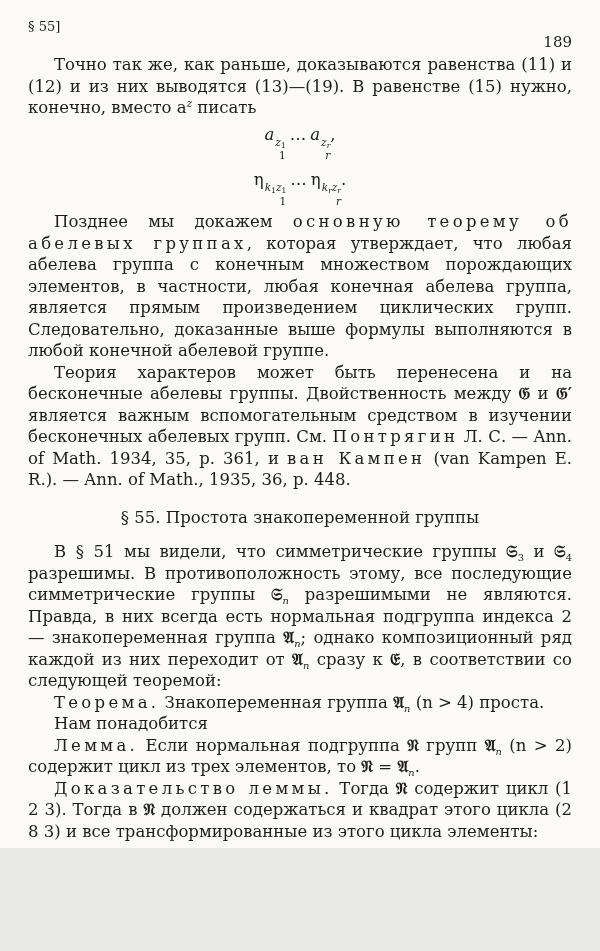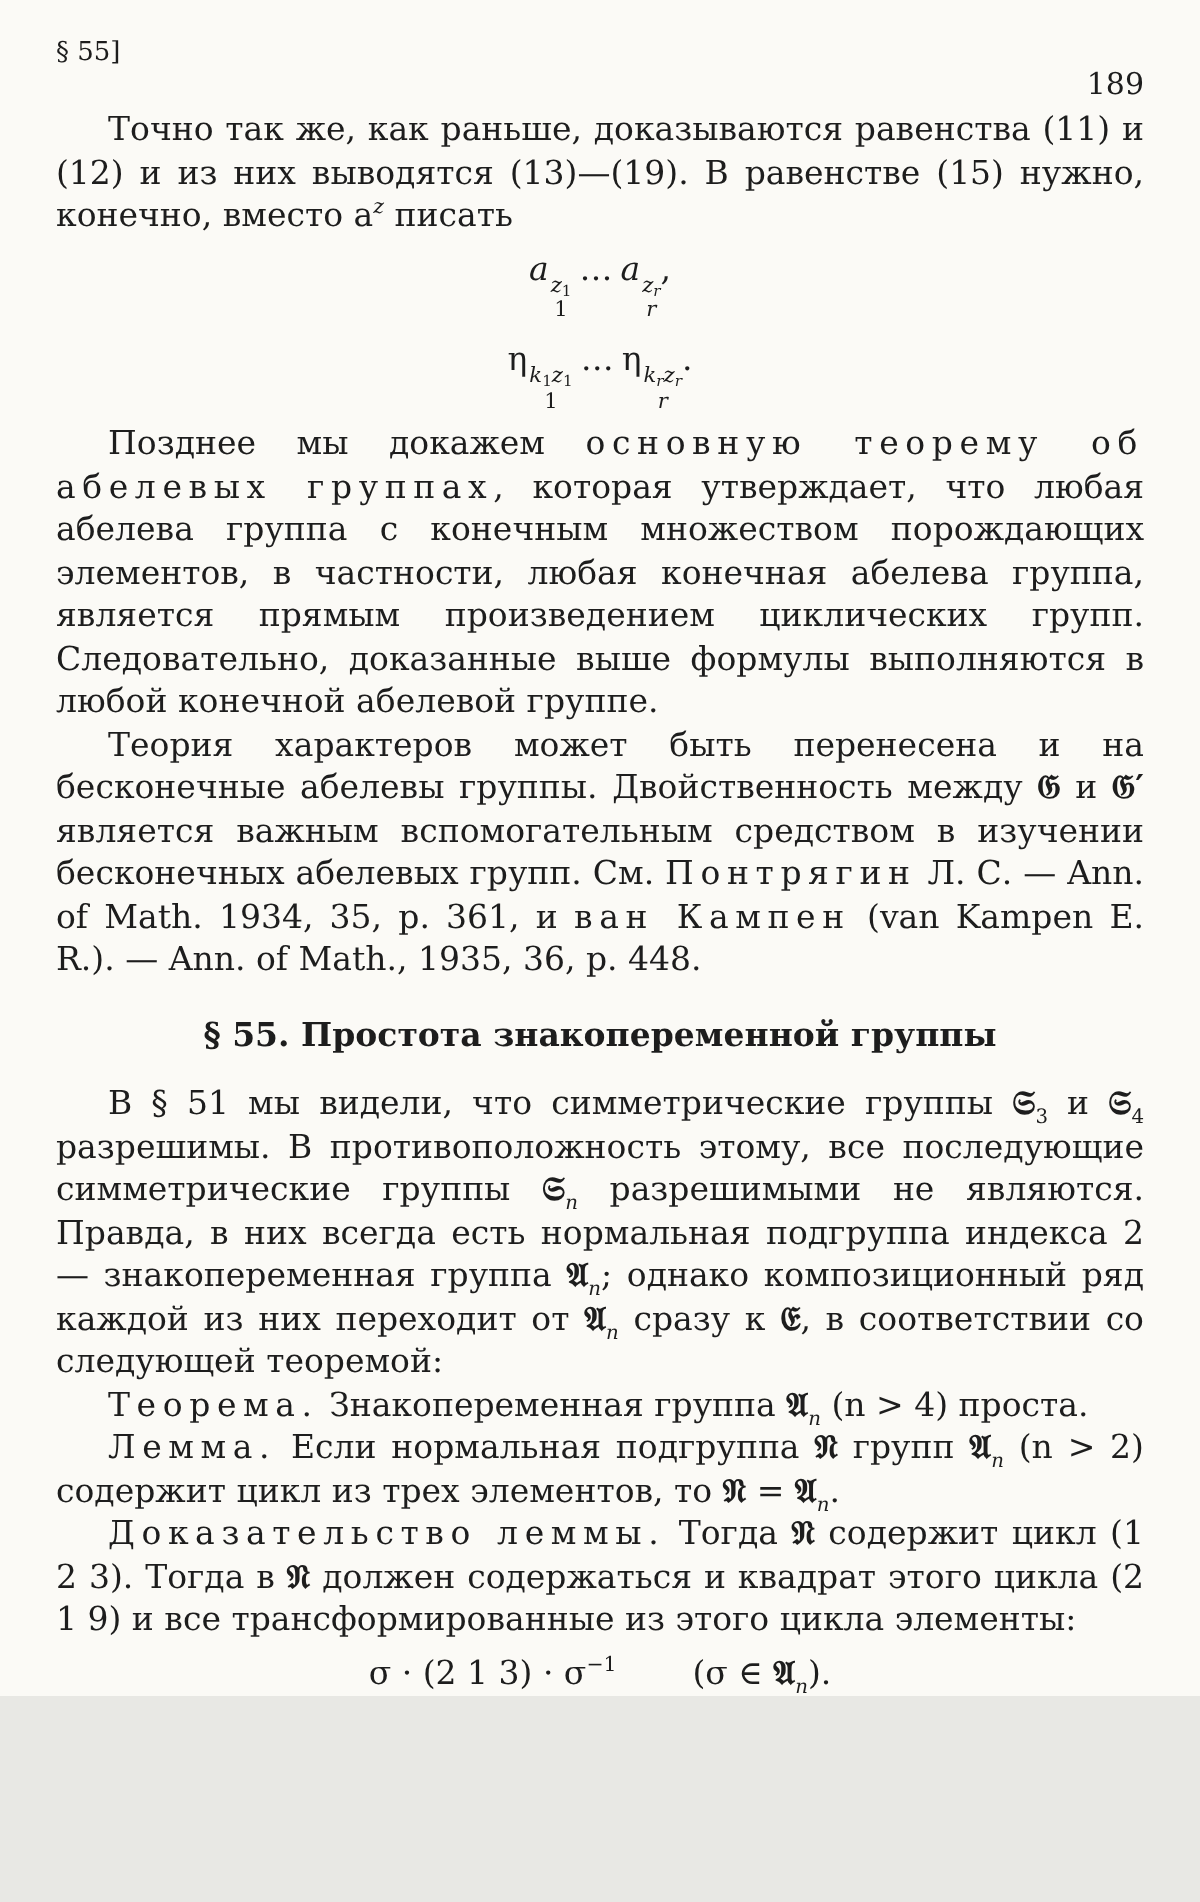--- a/index.html
+++ b/index.html
@@ -22,26 +22,26 @@
   .ind{text-indent:26px;}
   .sp{letter-spacing:0.2em;}
   .tr{font-style:inherit;}
   sup{font-size:0.62em;line-height:0;}
   sub{font-size:0.62em;line-height:0;}
   .fsub{font-size:0.6em;font-style:italic;line-height:0;}
   .up{font-style:normal;}
   .fr{font-family:"DejaVu Sans","DejaVu Serif",sans-serif;font-weight:700;font-style:normal;}
   
   .frm{text-align:center;margin:2px 0 4px;line-height:27px;}
-  .stk{display:inline-flex;flex-direction:column;align-items:center;vertical-align:-0.62em;font-size:0.64em;line-height:1.08;margin-left:1px;}
+  .stk{display:inline-flex;flex-direction:column;align-items:flex-end;vertical-align:-0.62em;font-size:0.64em;line-height:1.08;margin-left:1px;}
   .stk-t,.stk-b{display:block;}
   .it-idx{font-size:0.72em;vertical-align:-0.28em;}
   .fdots{margin:0 4px;}
   .gap{display:inline-block;width:2.3em;}
-  .sec-head{text-align:center;font-weight:bold;font-size:16.5px;margin:16px 0 13px;}
+  .sec-head{text-align:center;font-weight:normal;font-size:16.5px;margin:16px 0 13px;}
 </style>
 </head>
 <body>
 
 <div class="page">
 
   <div class="hdr">
     <span class="hdr-left">§ 55]</span>
     <span class="hdr-num">189</span>
   </div>
@@ -68,23 +68,24 @@
   <p class="bp ind"><span class="tr">Позднее мы докажем </span><span class="tr sp">основную теорему об абелевых группах</span><span class="tr">, которая утверждает, что любая абелева группа с конечным множеством порождающих элементов, в частности, любая конечная абелева группа, является прямым произведением циклических групп. Следовательно, доказанные выше формулы выполняются в любой конечной абелевой группе.</span></p>
 
   <p class="bp ind"><span class="tr">Теория характеров может быть перенесена и на бесконечные абелевы группы. Двойственность между </span><span class="fr">𝔊</span><span class="tr"> и </span><span class="fr">𝔊′</span><span class="tr"> является важным вспомогательным средством в изучении бесконечных абелевых групп. См. </span><span class="tr sp">Понтрягин</span><span class="tr"> Л. С. — Ann. of Math. 1934, 35, p. 361, и </span><span class="tr sp">ван Кампен</span><span class="tr"> (van Kampen E. R.). — Ann. of Math., 1935, 36, p. 448.</span></p>
 
   <h2 class="sec-head">§ 55. Простота знакопеременной группы</h2>
 
   <p class="bp ind"><span class="tr">В § 51 мы видели, что симметрические группы </span><span class="fr">𝔖</span><sub class="fsub up">3</sub><span class="tr"> и </span><span class="fr">𝔖</span><sub class="fsub up">4</sub><span class="tr"> разрешимы. В противоположность этому, все последующие симметрические группы </span><span class="fr">𝔖</span><sub class="fsub">n</sub><span class="tr"> разрешимыми не являются. Правда, в них всегда есть нормальная подгруппа индекса 2 — знакопеременная группа </span><span class="fr">𝔄</span><sub class="fsub">n</sub><span class="tr">; однако композиционный ряд каждой из них переходит от </span><span class="fr">𝔄</span><sub class="fsub">n</sub><span class="tr"> сразу к </span><span class="fr">𝔈</span><span class="tr">, в соответствии со следующей теоремой:</span></p>
 
   <p class="bp ind"><span class="tr sp">Теорема.</span><i class="tr"> Знакопеременная группа </i><span class="fr">𝔄</span><sub class="fsub">n</sub><i class="tr"> (n &gt; 4) проста.</i></p>
 
+  <p class="bp ind"><span class="tr">Нам понадобится</span></p>
 
   <p class="bp ind"><span class="tr sp">Лемма.</span><i class="tr"> Если нормальная подгруппа </i><span class="fr">𝔑</span><i class="tr"> групп </i><span class="fr">𝔄</span><sub class="fsub">n</sub><i class="tr"> (n &gt; 2) содержит цикл из трех элементов, то </i><span class="fr">𝔑</span><span class="tr"> = </span><span class="fr">𝔄</span><sub class="fsub">n</sub><span class="tr">.</span></p>
 
-  <p class="bp ind"><span class="tr sp">Доказательство леммы.</span><span class="tr"> Тогда </span><span class="fr">𝔑</span><span class="tr"> содержит цикл (1 2 3). Тогда в </span><span class="fr">𝔑</span><span class="tr"> должен содержаться и квадрат этого цикла (2 1 9) и все трансформированные из этого цикла элементы:</span></p>
+  <p class="bp ind"><span class="tr sp">Доказательство леммы.</span><span class="tr"> Тогда </span><span class="fr">𝔑</span><span class="tr"> содержит цикл (1 2 3). Тогда в </span><span class="fr">𝔑</span><span class="tr"> должен содержаться и квадрат этого цикла (2 8 3) и все трансформированные из этого цикла элементы:</span></p>
 
   <div class="frm"><span>σ · (2 1 3) · σ</span><sup>−1</sup><span class="gap"></span><span>(σ ∈ </span><span class="fr">𝔄</span><sub class="fsub">n</sub><span>).</span></div>
 
 
   <div class="frm"><span>σ · (2 1 3) · σ</span><sup>−1</sup><span> = (1 2 </span><i>k</i><span>).</span></div>
 
 </div>
 
 </body></html>

